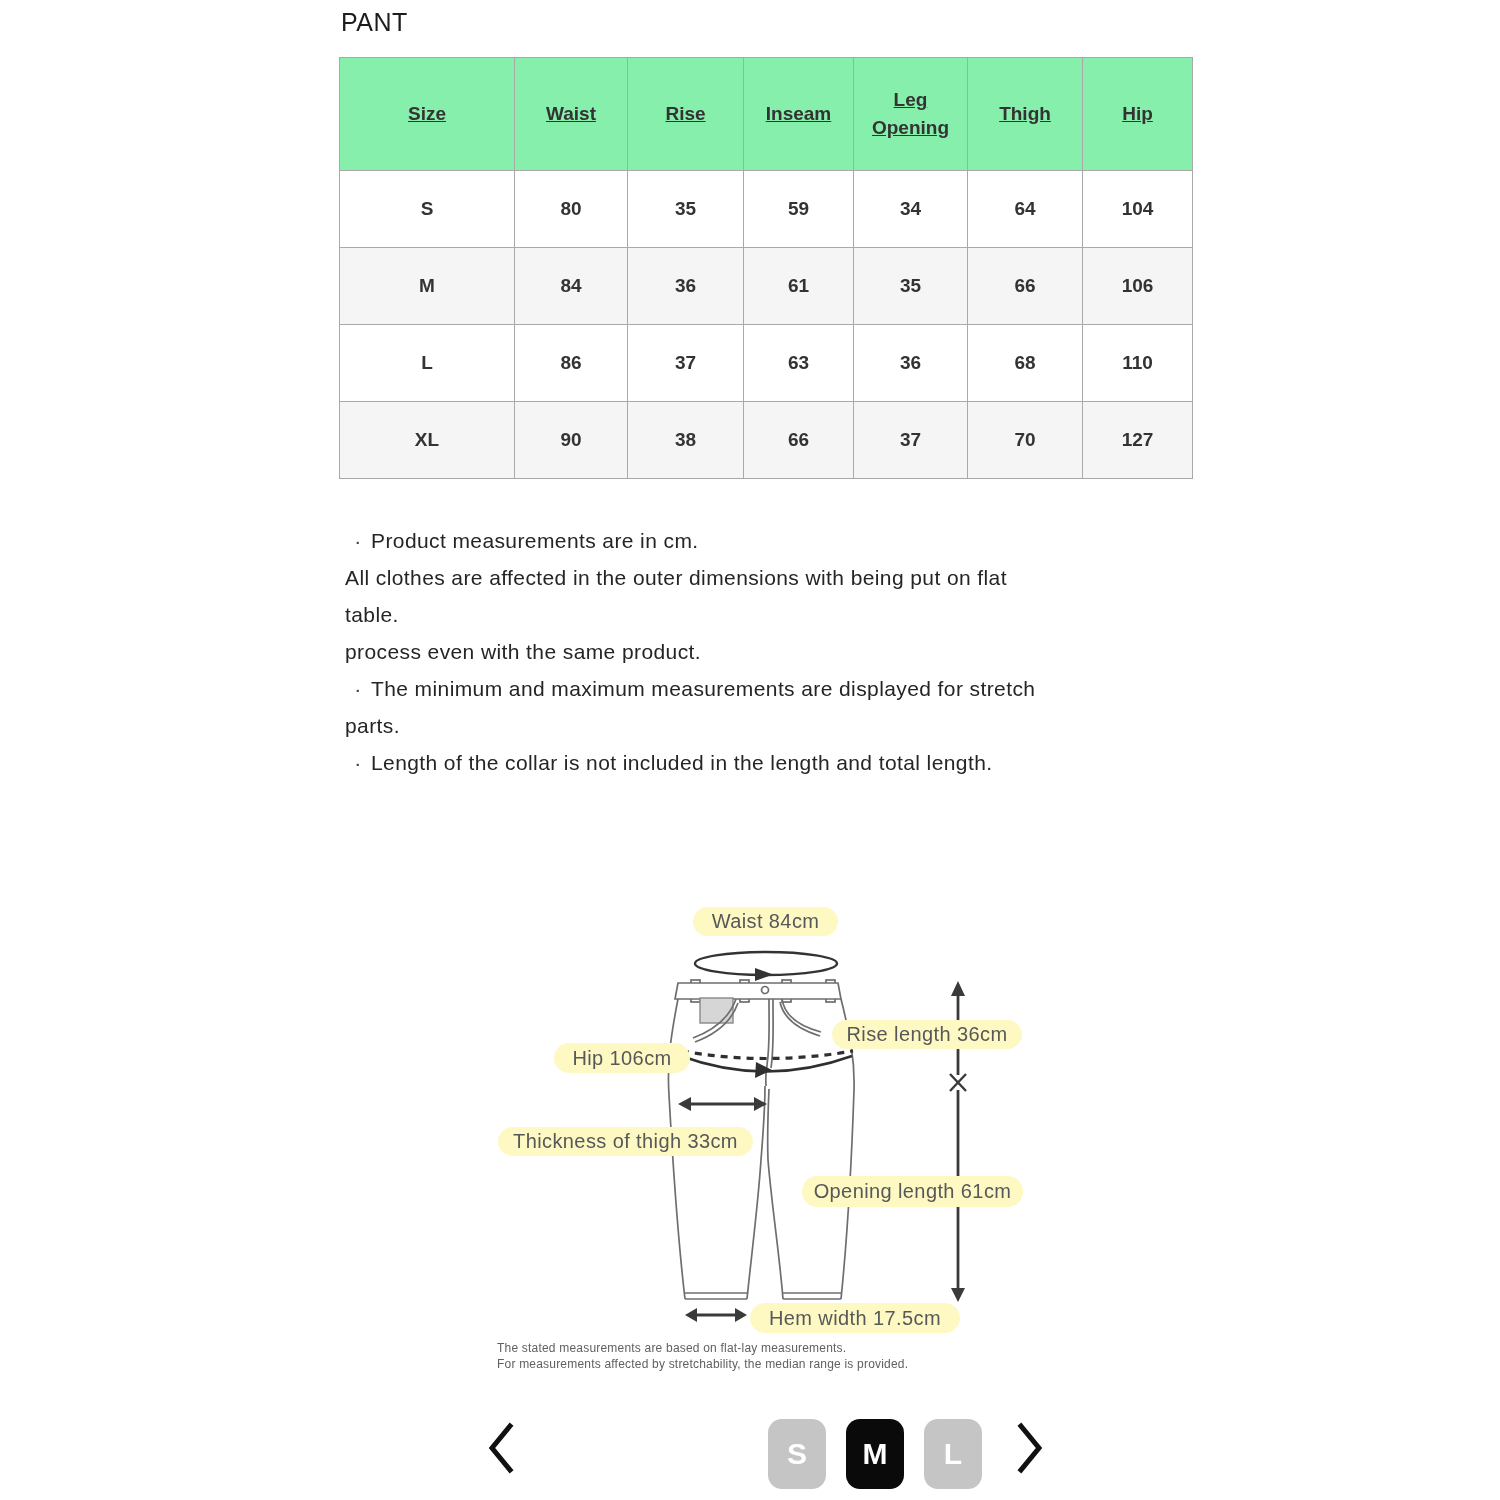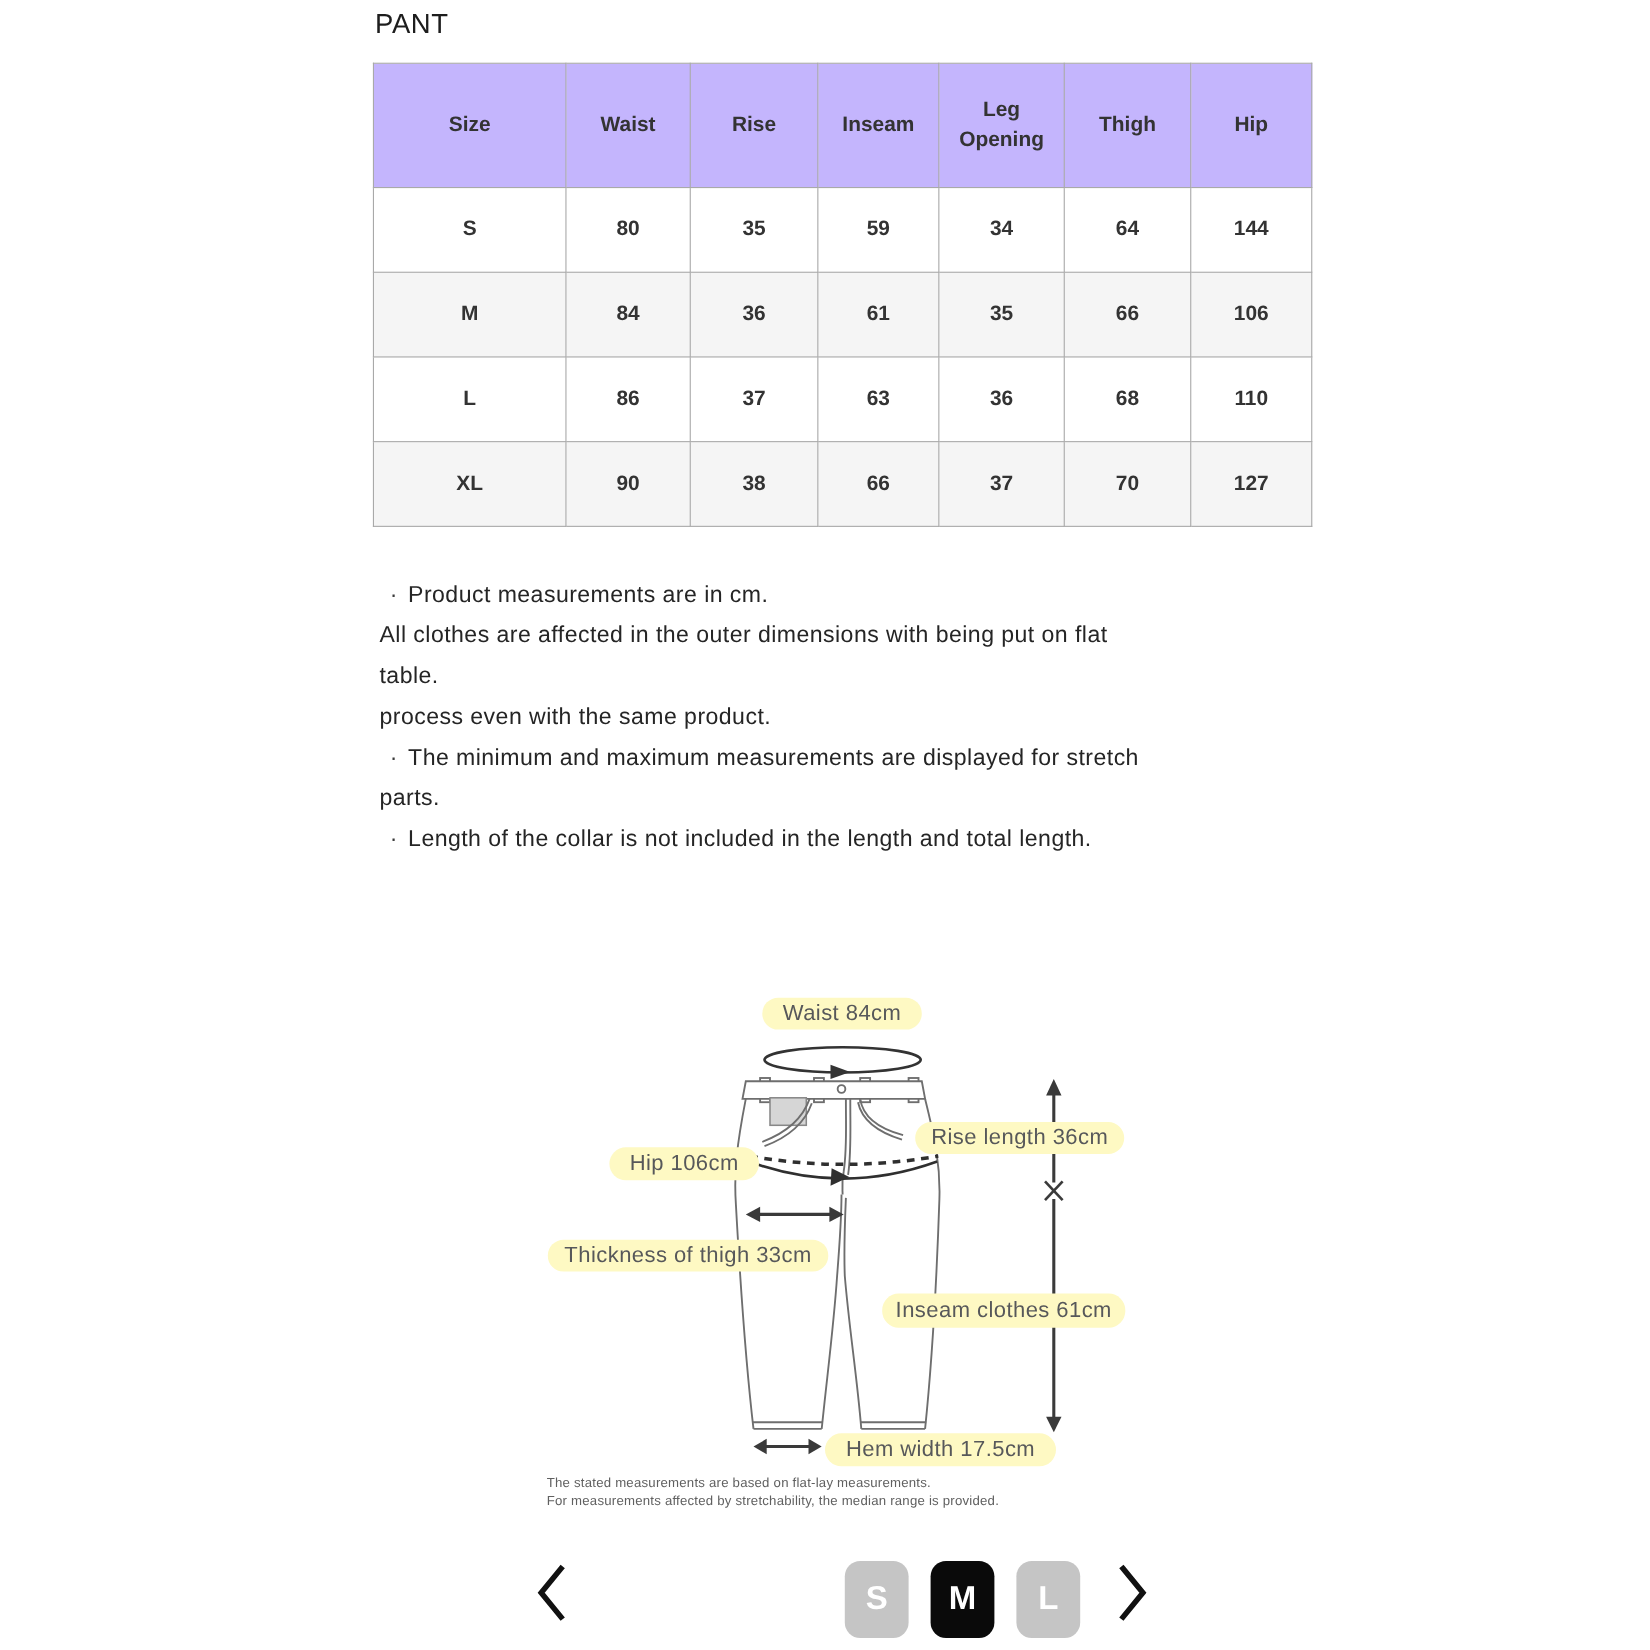--- a/index.html
+++ b/index.html
@@ -8,21 +8,21 @@
 
   
   .page-title{position:absolute;left:341px;top:8px;font-size:25px;font-weight:500;
               color:#1d1d1d;letter-spacing:.5px;}
 
   
   table.size-table{position:absolute;left:339px;top:57px;width:853px;border-collapse:collapse;
                    table-layout:fixed;font-size:19px;font-weight:bold;color:#333;}
   table.size-table td,table.size-table th{border:1px solid #a9a9a9;text-align:center;
                    vertical-align:middle;padding:0 10px;line-height:1.45;}
-  table.size-table thead tr{height:113px;background:#c4b5fd;}
+  table.size-table thead tr{height:113px;background:#86efac;text-decoration:underline;}
   table.size-table tbody tr{height:77px;background:#ffffff;}
   table.size-table tbody tr:nth-child(even){background:#f5f5f5;}
 
   
   .notes{position:absolute;left:345px;top:522px;width:850px;font-size:21px;color:#252525;
          letter-spacing:.4px;}
   .note-line{line-height:37px;white-space:nowrap;}
   .note-line .bullet{display:inline-block;width:26px;text-align:center;color:#3a3a3a;}
 
   
@@ -74,21 +74,21 @@
       </tr>
     </thead>
     <tbody>
       <tr>
         <td>S</td>
         <td>80</td>
         <td>35</td>
         <td>59</td>
         <td>34</td>
         <td>64</td>
-        <td>144</td>
+        <td>104</td>
       </tr>
       <tr>
         <td>M</td>
         <td>84</td>
         <td>36</td>
         <td>61</td>
         <td>35</td>
         <td>66</td>
         <td>106</td>
       </tr>
@@ -180,21 +180,21 @@
         <line x1="233" y1="425" x2="279" y2="425"></line>
         <polygon points="225,425 237,418 237,432" fill="#3a3a3a" stroke="none"></polygon>
         <polygon points="287,425 275,418 275,432" fill="#3a3a3a" stroke="none"></polygon>
       </g>
     </svg>
 
     <div class="pill" style="left:233px;top:17px;width:145px;height:29px;">Waist 84cm</div>
     <div class="pill" style="left:372px;top:130px;width:190px;height:29px;">Rise length 36cm</div>
     <div class="pill" style="left:94px;top:153px;width:136px;height:30px;text-align:right;">Hip 106cm</div>
     <div class="pill" style="left:38px;top:237px;width:255px;height:29px;">Thickness of thigh 33cm</div>
-    <div class="pill" style="left:342px;top:286px;width:221px;height:31px;">Inseam clothes 61cm</div>
+    <div class="pill" style="left:342px;top:286px;width:221px;height:31px;">Opening length 61cm</div>
     <div class="pill" style="left:290px;top:413px;width:210px;height:30px;">Hem width 17.5cm</div>
   </div>
 
   <div class="footnote">
     <div>The stated measurements are based on flat-lay measurements.</div>
     <div>For measurements affected by stretchability, the median range is provided.</div>
   </div>
 
   <button class="arrow-btn" style="left:483px;">
     <svg width="30" height="56" viewBox="0 0 30 56">

